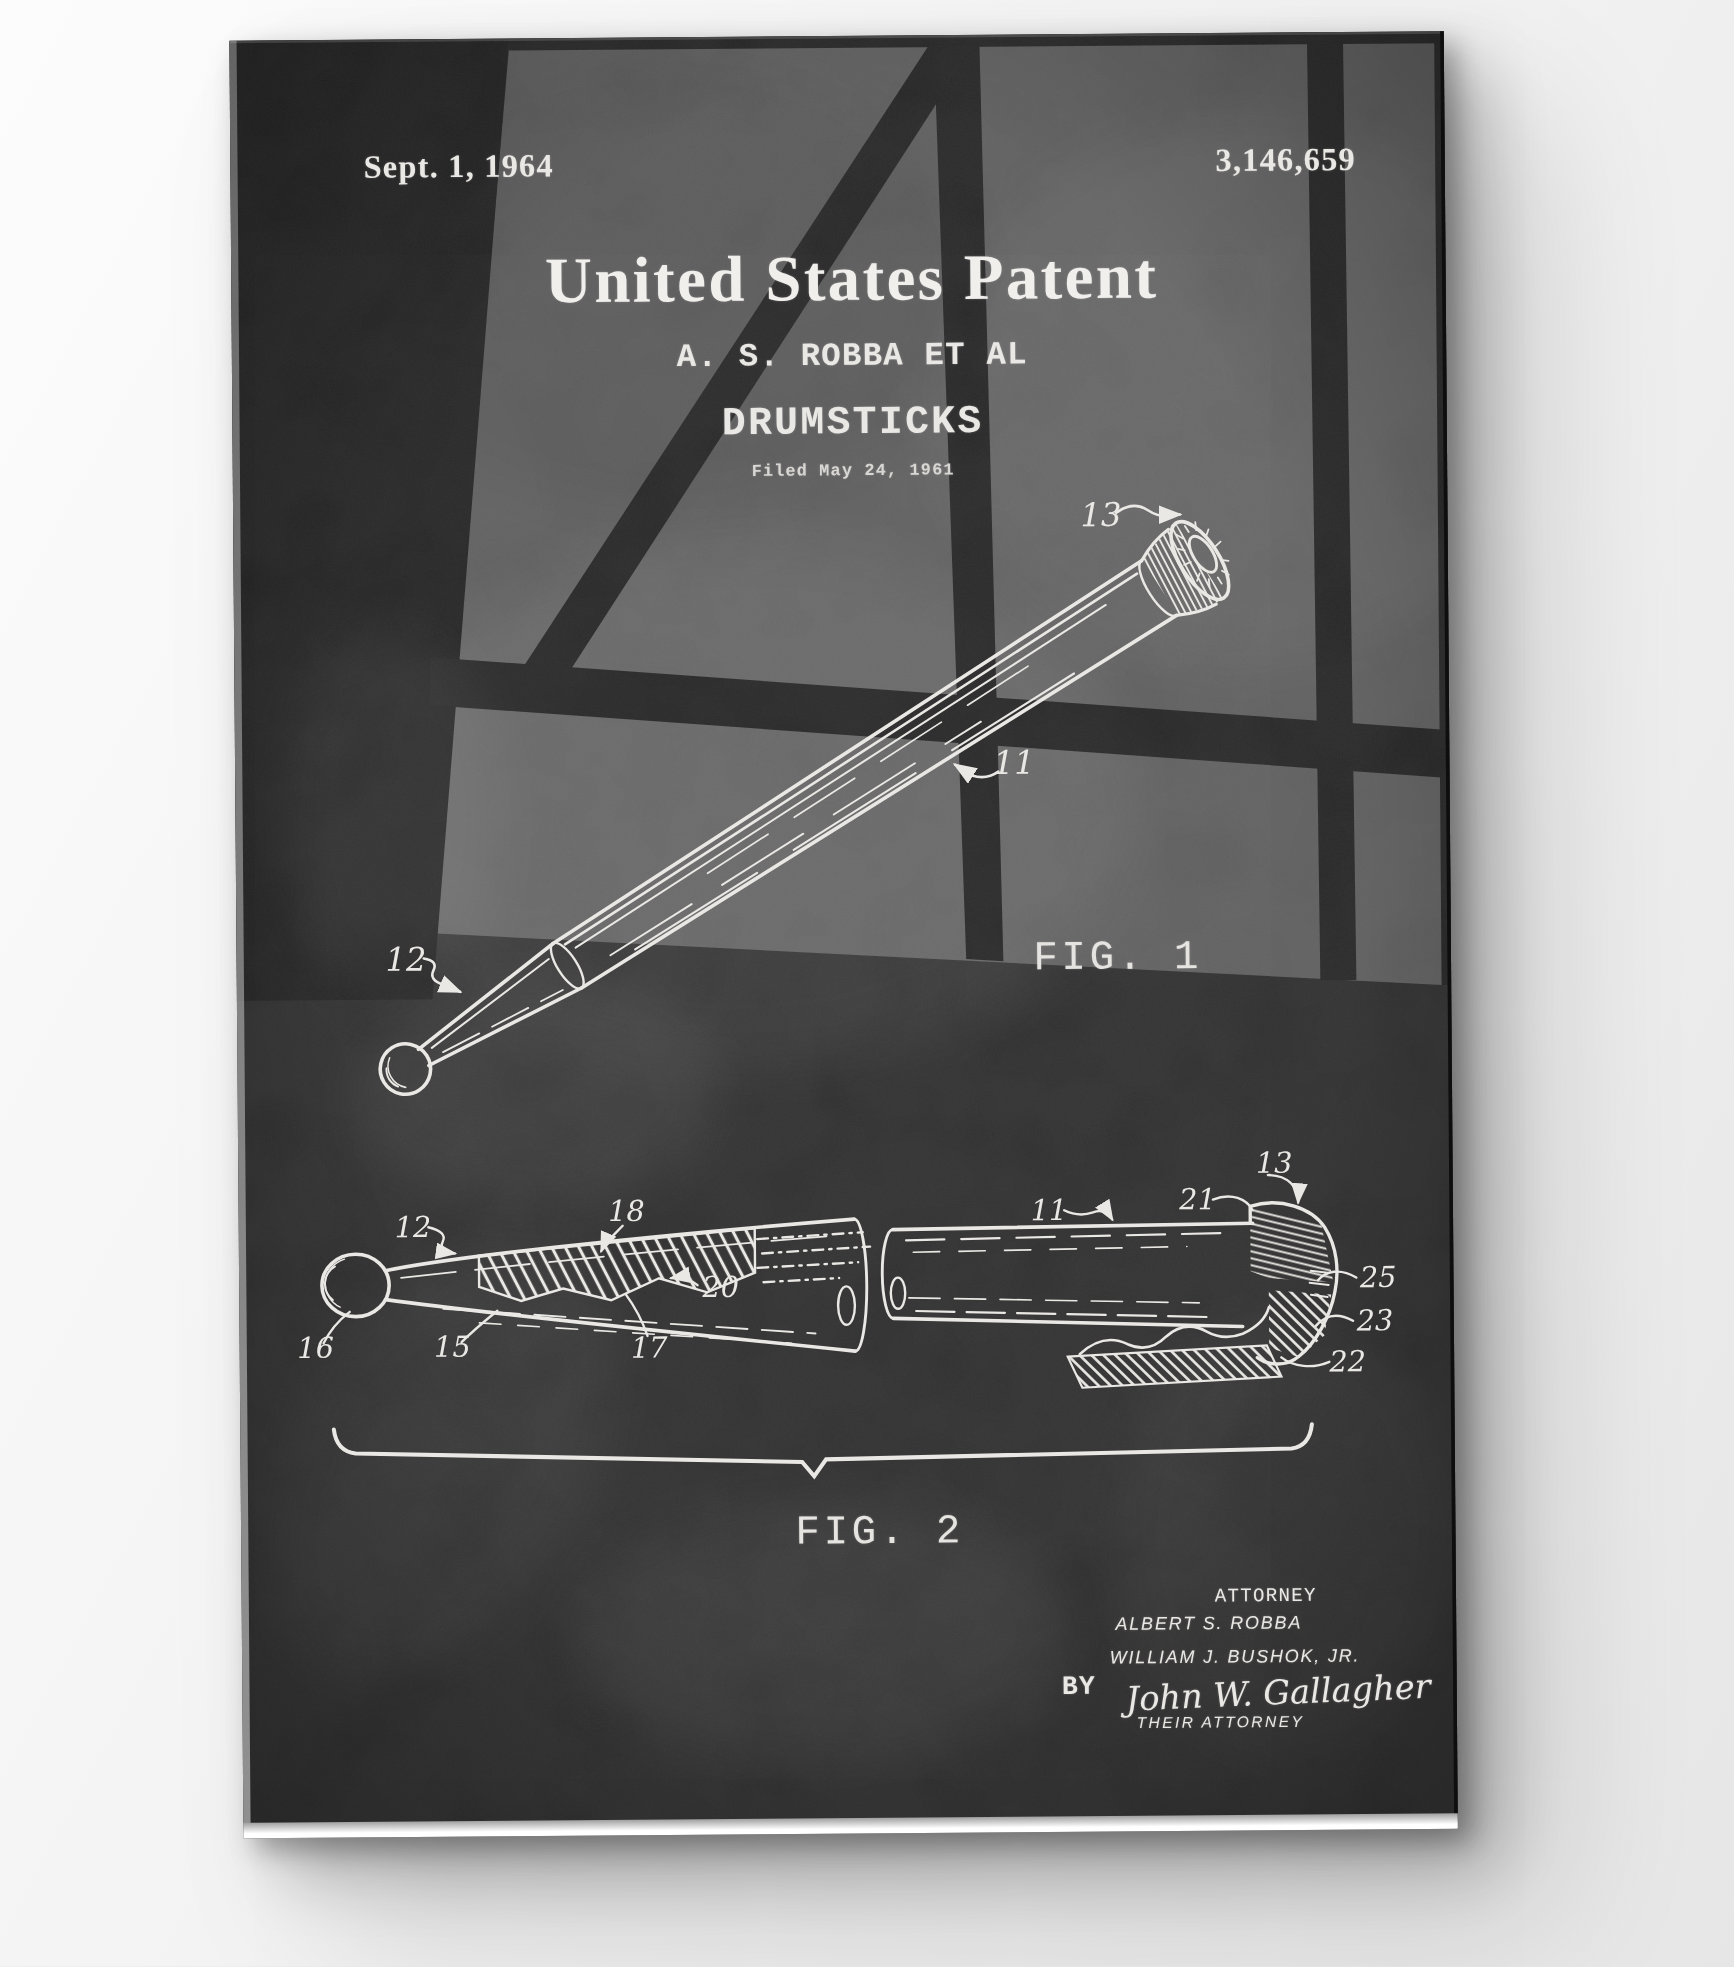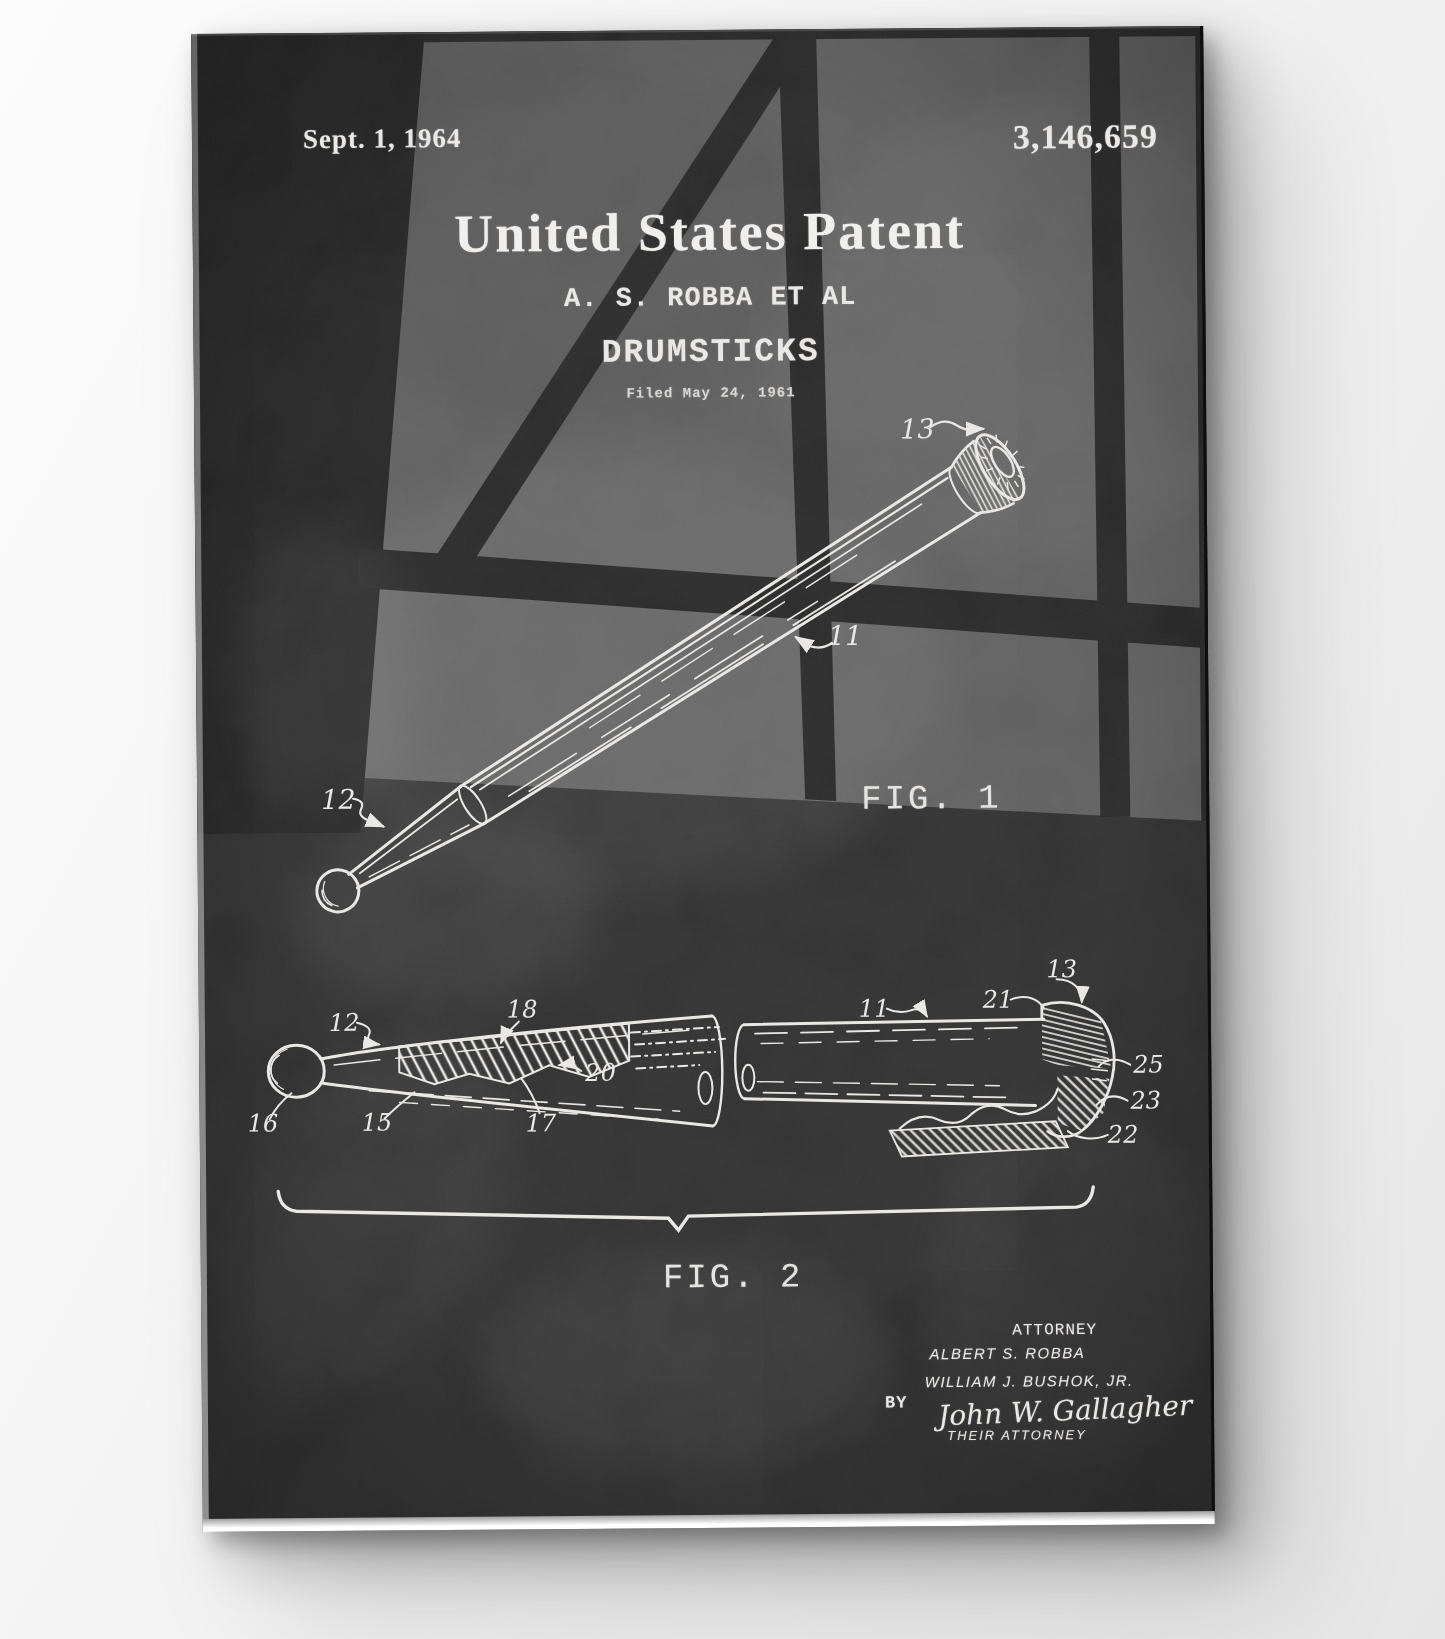--- a/index.html
+++ b/index.html
@@ -22,32 +22,32 @@
   .canvas .edge-right{position:absolute;right:0;top:0;width:3px;height:100%;background:#0e0e0e;}
   .canvas .edge-bottom{position:absolute;left:0;bottom:0;width:100%;height:13px;
     background:linear-gradient(180deg,#9f9f9f,#ffffff 70%);}
   svg.board{position:absolute;left:0;top:0;width:1012px;height:1498px;}
 
   .txt{position:absolute;color:#eae8e4;text-shadow:0 0 2px rgba(240,240,240,.28);white-space:nowrap;}
   .ctr{left:11px;right:-11px;text-align:center;}
   .serifb{font-family:"Liberation Serif",serif;font-weight:bold;}
   .mono{font-family:"Liberation Mono",monospace;}
   .date-l{top:91px;left:111px;font-size:27px;letter-spacing:1px;}
-  .pat-no{top:91px;left:821px;font-size:34px;letter-spacing:1px;}
+  .pat-no{top:91px;left:821px;font-size:27px;letter-spacing:1px;}
   .title-l{top:171px;font-size:54px;letter-spacing:2px;color:#f0efec;}
   .byline-l{top:253px;font-size:27px;font-weight:bold;letter-spacing:1px;}
   .invent-l{top:304px;font-size:33px;font-weight:bold;letter-spacing:2px;}
   .filed-l{top:355px;font-size:14px;font-weight:bold;letter-spacing:1px;color:#d9d7d3;}
   .figcap{font-size:34px;letter-spacing:3px;color:#e6e4e0;}
   .fig1cap{top:752px;left:664px;}
   .fig2cap{top:1229px;left:462px;}
   .inv-head{top:1294px;left:811px;font-size:16px;letter-spacing:1px;}
   .inv-1{top:1317px;left:728px;font-size:15px;font-style:italic;letter-spacing:1.5px;}
   .inv-2{top:1345px;left:723px;font-size:15px;font-style:italic;letter-spacing:1.5px;}
-  .by-l{top:1365px;left:683px;font-size:17px;font-weight:bold;letter-spacing:1px;}
+  .by-l{top:1365px;left:683px;font-size:22px;font-weight:bold;letter-spacing:1px;}
   .sig-l{top:1367px;left:736px;font-size:28px;font-style:italic;
     font-family:"DejaVu Serif",serif;transform:rotate(-2deg);}
   .atty-l{top:1400px;left:745px;font-size:13px;font-style:italic;letter-spacing:2px;}
 </style>
 </head>
 <body>
 
 <div class="scene">
   <div class="canvas">
 

